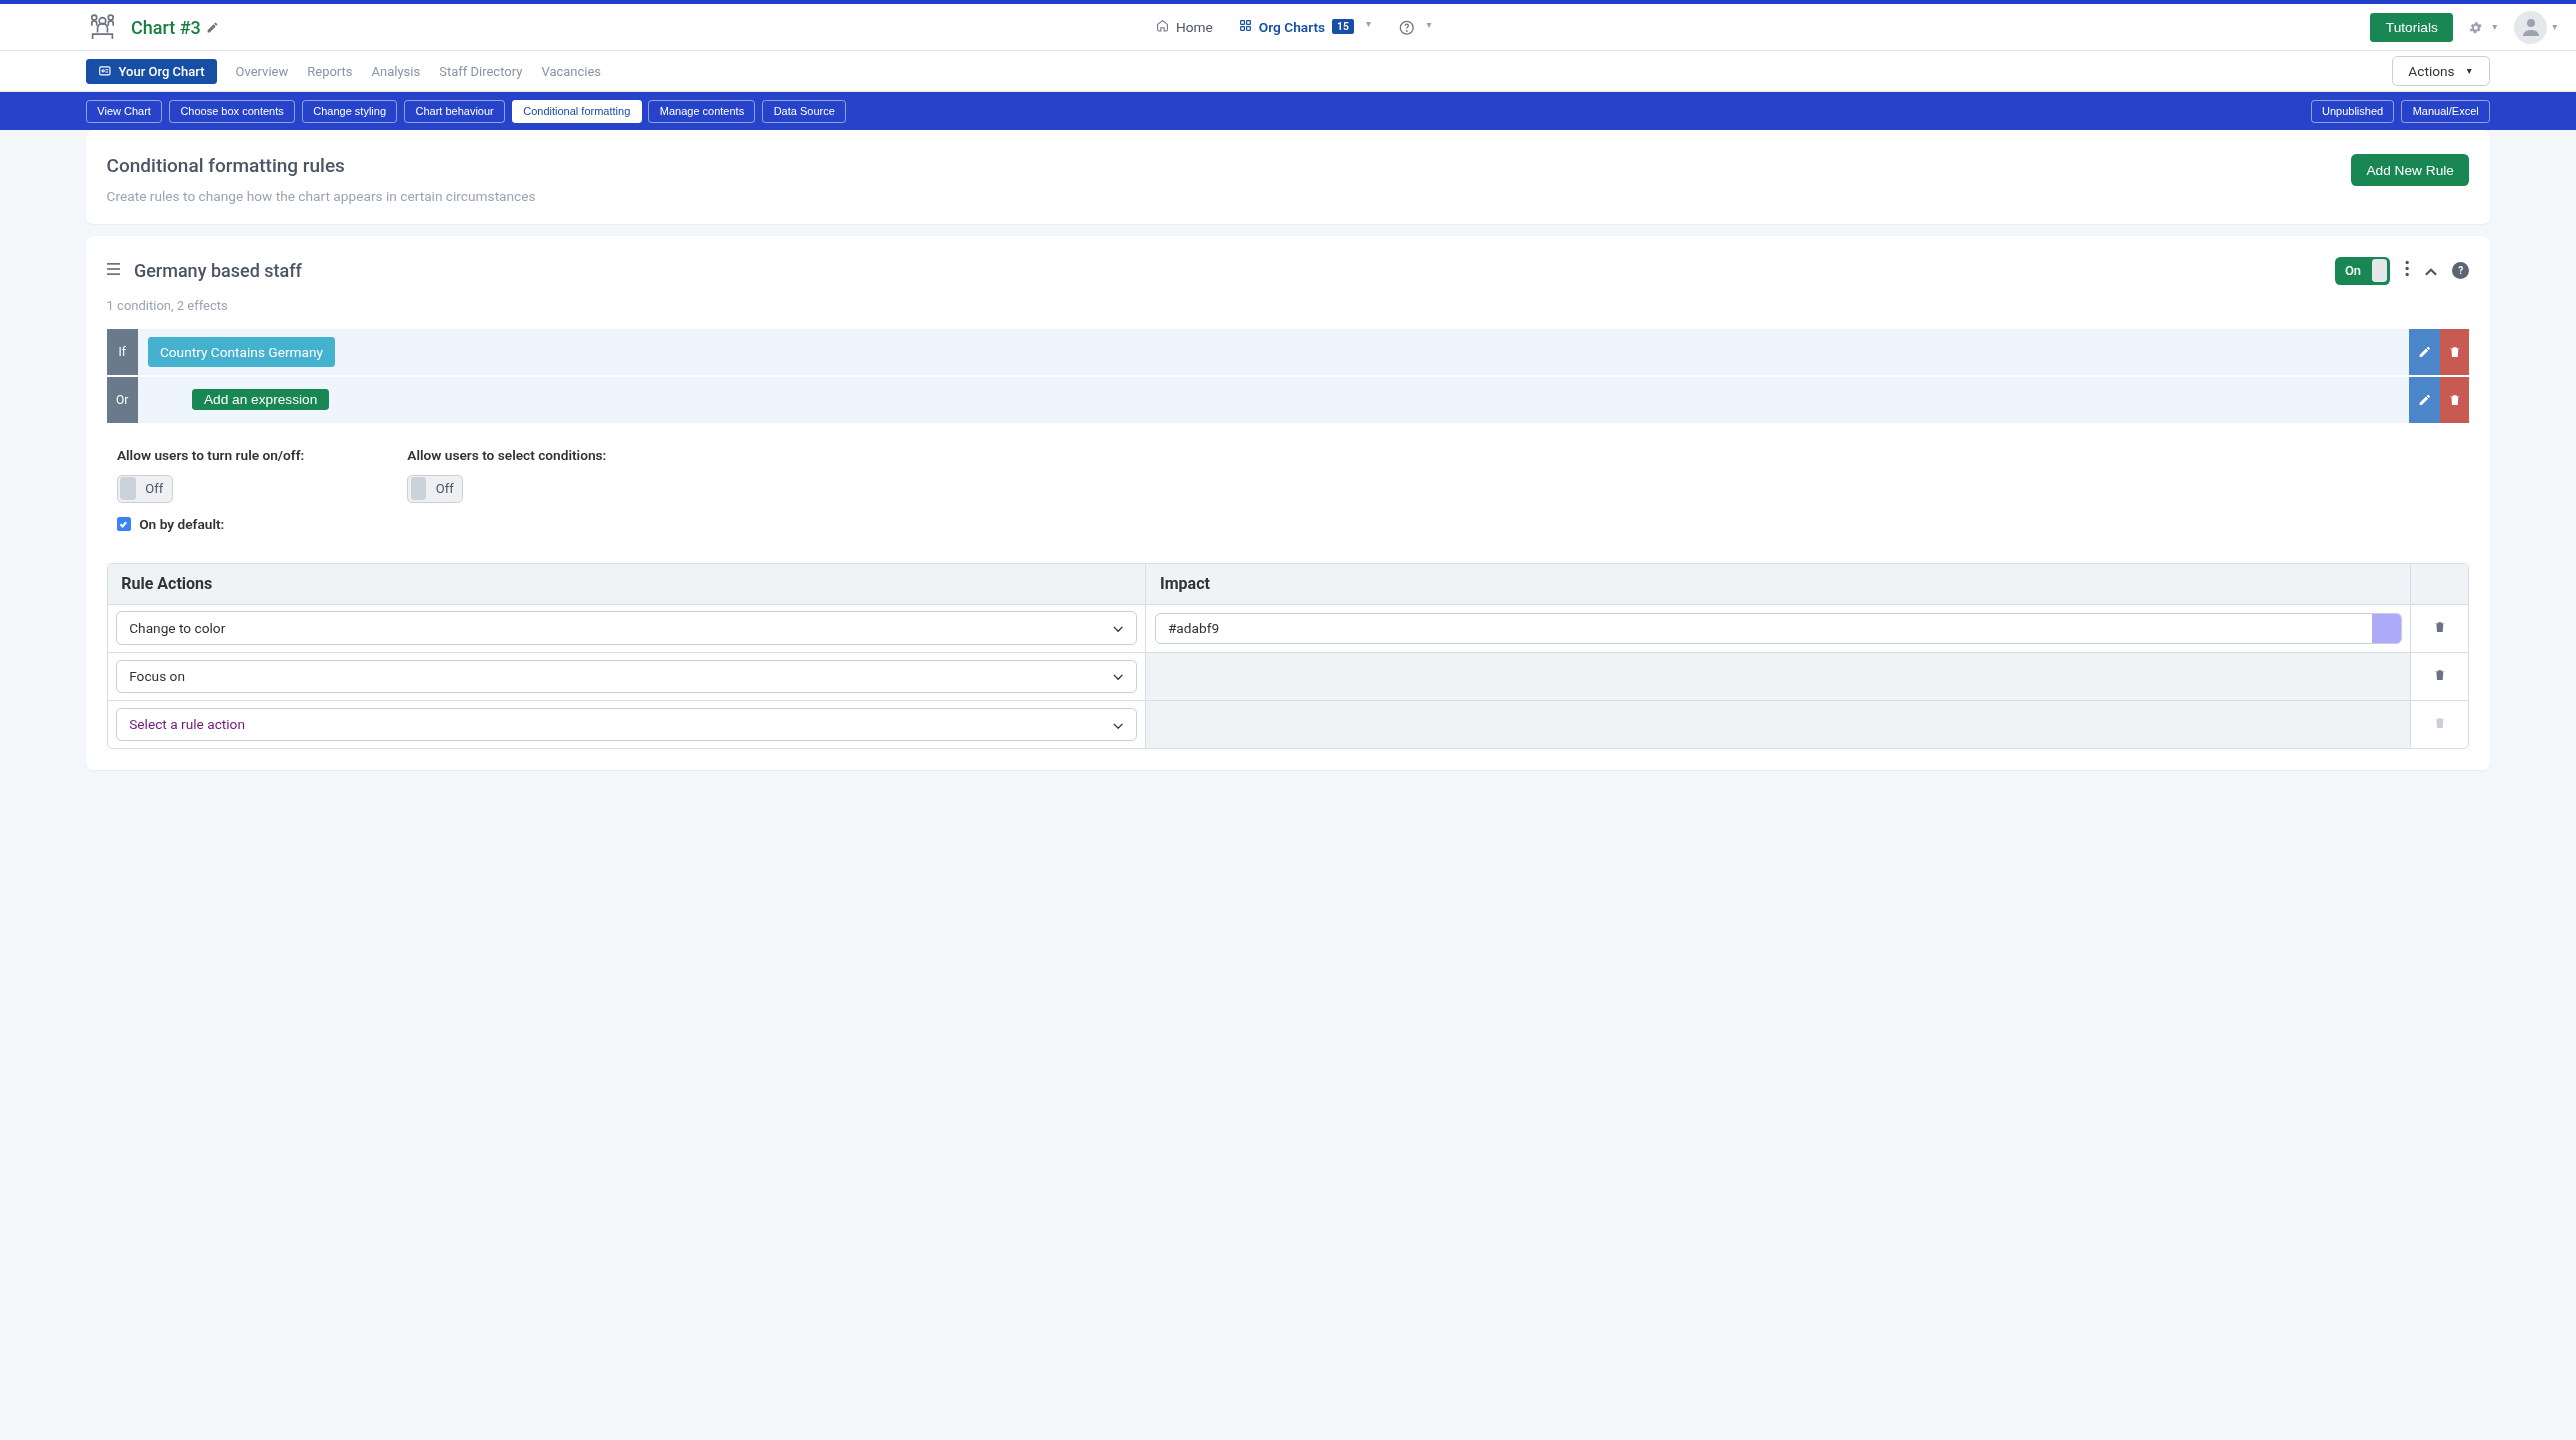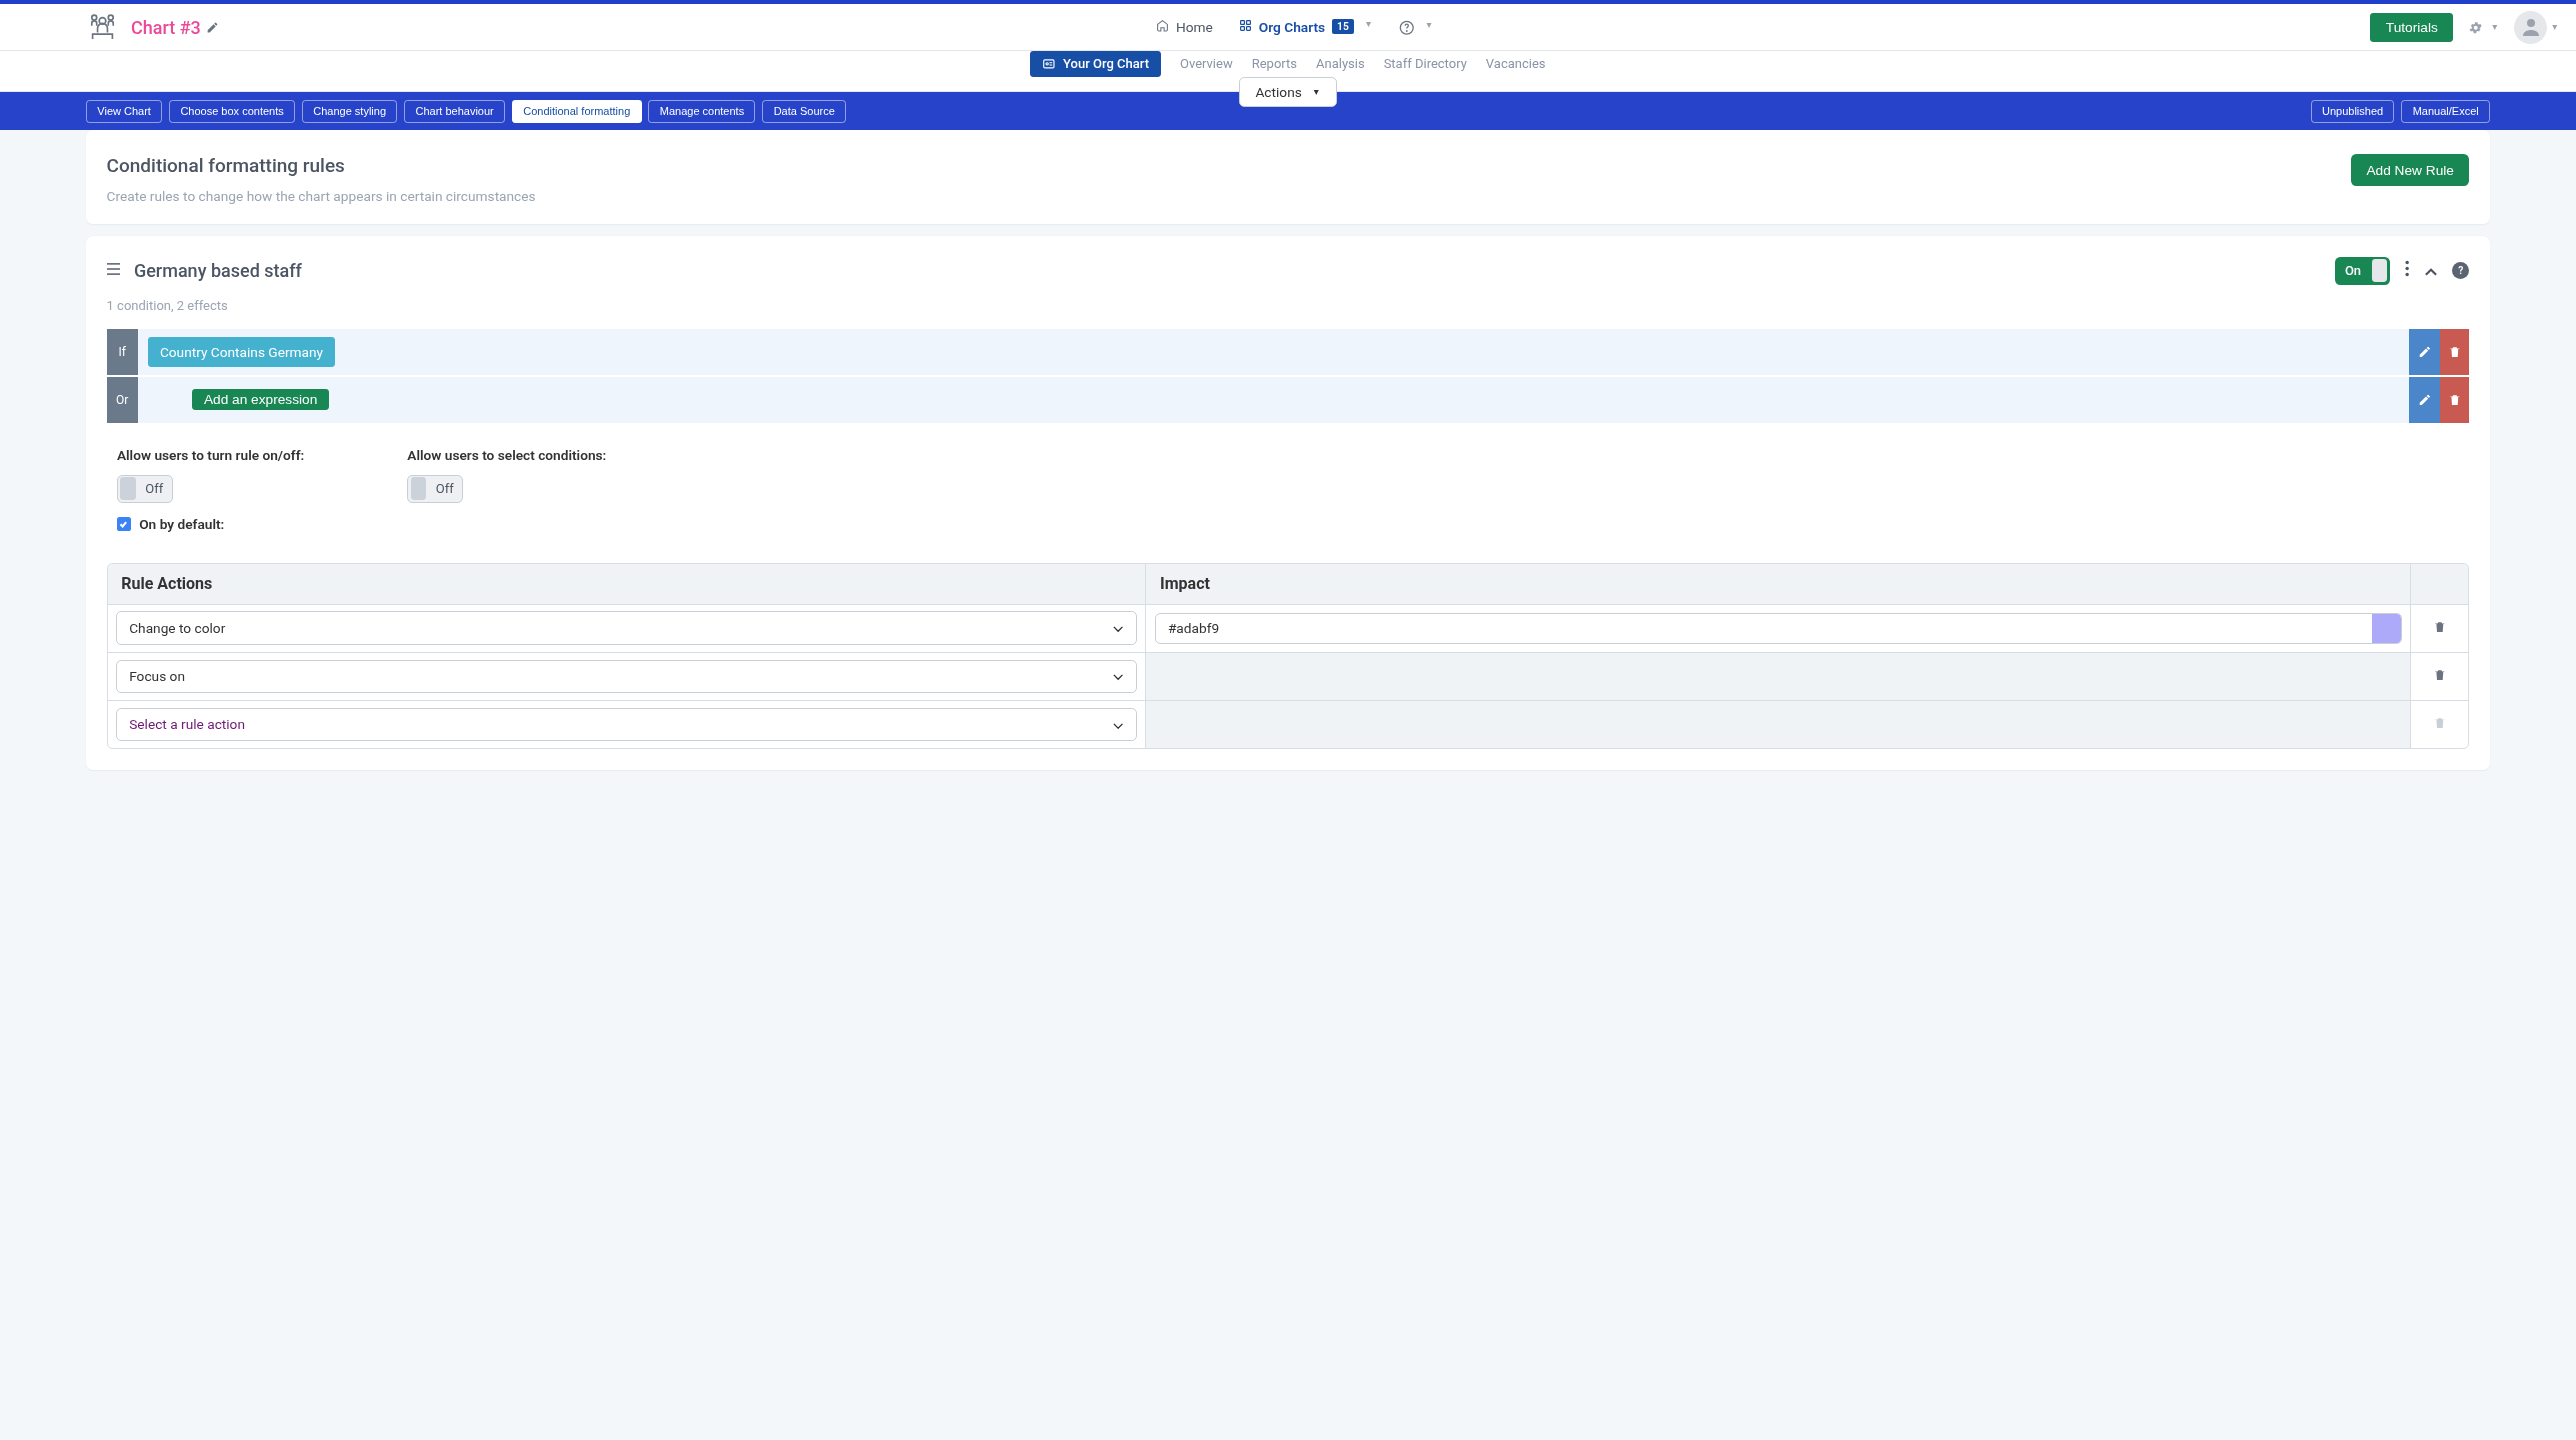--- a/index.html
+++ b/index.html
@@ -12,33 +12,33 @@
     .header {
       background: #fff;
       border-bottom: 0.9px solid #e5e7eb;
       height: 47px;
       display: flex;
       align-items: center;
       padding: 0 17px 0 86px;
     }
     .logo-icon { width: 33px; height: 33px; display:flex; align-items:center; justify-content:center; }
     .logo-icon svg { stroke:#6b7280; fill:none; }
-    .chart-title { font-size: 18px; color:#ec4899; margin-left: 12px; display:flex; align-items:center; gap:5.2px; font-weight:500;}
+    .chart-title { font-size: 18px; color:#15803d; margin-left: 12px; display:flex; align-items:center; gap:5.2px; font-weight:500;}
     .header-center { display:flex; align-items:center; gap:26px; margin-left: auto; }
     .header-link { display:flex; align-items:flex-start; gap:6.9px; color:#4b5563; font-size:13.7px; text-decoration:none; }
     .header-link.active { color:#174ea6; font-weight:600; }
     .badge { background:#174ea6; color:#fff; border-radius:2px; padding:0.9px 5.2px; font-size:10.3px; font-weight:600;}
     .header-right { display:flex; align-items:center; gap:15px; margin-left:auto; }
     .tutorials-btn { background:#198754; color:#fff; border:none; padding:6.9px 15.5px; border-radius:3.4px; font-size:13.7px; cursor:pointer; }
     .icon-gear { color:#6b7280; display:flex; align-items:center; gap:3.4px; }
     .avatar { width:33px; height:33px; border-radius:50%; background:#e5e7eb; display:flex; align-items:center; justify-content:center; }
     .avatar svg { fill:#9ca3af; }
     .caret { font-size:8.6px; color:#9ca3af; margin-left:3.4px;}
 
-    .subnav { background:#fff; border-bottom:0.9px solid #e5e7eb; padding:0 86px; height:41px; display:flex; align-items:center; justify-content:space-between;flex-direction:column;}
+    .subnav { background:#fff; border-bottom:0.9px solid #e5e7eb; padding:0 86px; height:41px; display:flex; align-items:center; justify-content:space-between;}
     .subnav-left { display:flex; align-items:center; gap:19px; }
     .subnav-item { color:#8a94a6; font-size:13px; cursor:pointer; }
     .subnav-item.active { background:#174ea6; color:#fff; padding:5.2px 12px; border-radius:3.4px; display:flex; align-items:center; gap:6.9px; font-weight:500; font-size:13px;}
     .card-icon { width:13.7px; height:13.7px; display:inline-block; }
     .actions-dd { border:0.9px solid #c7ced6; border-radius:5.2px; padding:6px 15.5px; font-size:13.7px; color:#333; background:#fff; cursor:pointer; display:flex; align-items:center; gap:6.9px;}
 
     .toolbar { background:#2743c9; padding:7.7px 86px; display:flex; align-items:center; justify-content:space-between;}
     .toolbar-left { display:flex; gap:6.9px; }
     .toolbar-right { display:flex; gap:6.9px; }
     .tb-btn { border:0.9px solid rgba(255,255,255,0.5); background:transparent; color:#fff; padding:4.3px 10.3px; border-radius:3.4px; font-size:11px; cursor:pointer; }

